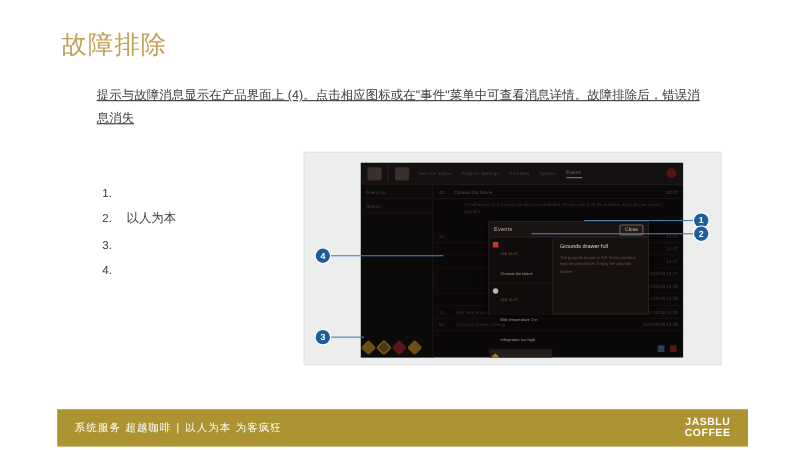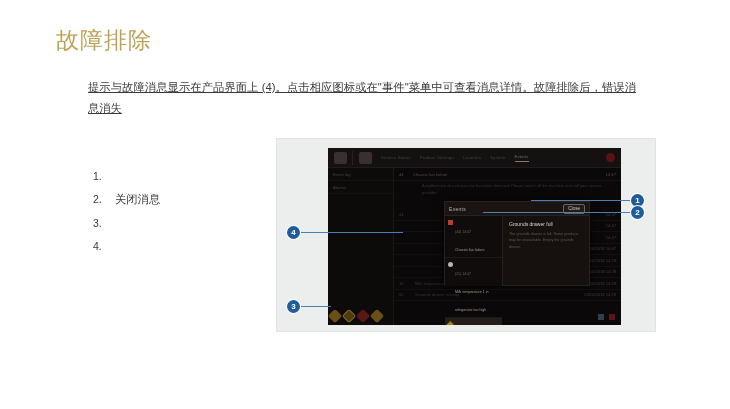--- a/index.html
+++ b/index.html
@@ -205,21 +205,21 @@
   <div class="slide-title">故障排除</div>
 
   <div class="body-para">提示与故障消息显示在产品界面上 (4)。点击相应图标或在"事件"菜单中可查看消息详情。故障排除后，错误消息消失</div>
 
   <div class="num-list">
     <div class="num-item">
       <span class="num-idx">1.</span>
     </div>
     <div class="num-item">
       <span class="num-idx">2.</span>
-      <span class="num-txt"><span>关闭消息</span></span>
+      <span class="num-txt"><span>以人为本</span></span>
     </div>
     <div class="num-item">
       <span class="num-idx">3.</span>
     </div>
     <div class="num-item">
       <span class="num-idx">4.</span>
     </div>
   </div>
 
   <div class="shot-panel">
@@ -358,14 +358,21 @@
   <div class="callout">
     <div class="cg-line" style="left:299px; top:306px; width:32px;"></div>
     <div class="cg-circle" style="left:287px; top:300px;">3</div>
   </div>
 
   <div class="callout">
     <div class="cg-line" style="left:299px; top:232px; width:104px;"></div>
     <div class="cg-circle" style="left:287px; top:226px;">4</div>
   </div>
 
+  <div class="footer-bar">
+    <div class="footer-text">系统服务 超越咖啡 | 以人为本 为客疯狂</div>
+    <div class="footer-logo">
+      <div>JASBLU</div>
+      <div>COFFEE</div>
+    </div>
+  </div>
 
 </div>
 
 </body></html>

